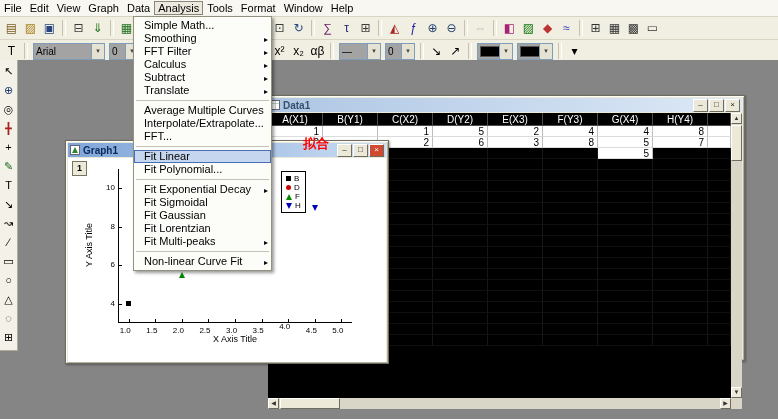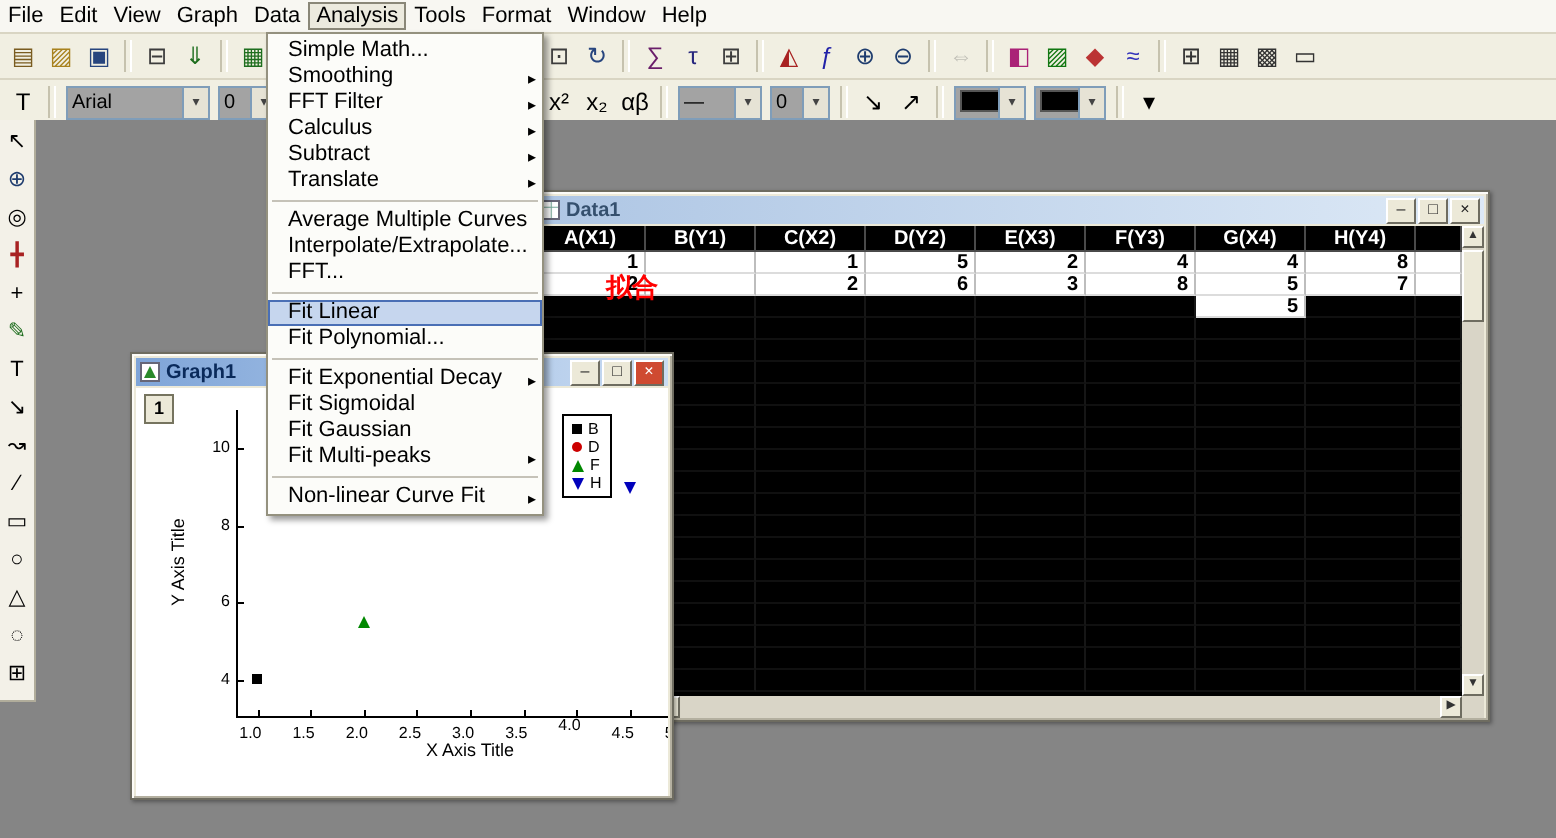--- a/index.html
+++ b/index.html
@@ -50,21 +50,21 @@
     linear-gradient(to right,transparent 4px,#7a9 5px,transparent 5px);}
   .graphicon::after{content:"";position:absolute;left:1px;bottom:1px;width:0;height:0;
     border-left:3px solid transparent;border-right:3px solid transparent;border-bottom:6px solid #2a8a2a;}
   .wbtns{display:flex;gap:1px;}
   .wbtn{width:13px;height:11px;background:#ece9d8;border:1px solid;border-color:#fff #6e6c60 #6e6c60 #fff;
     font-size:8px;line-height:9px;text-align:center;color:#222;cursor:default;}
   .wbtn.closebtn{background:#cf4a31;color:#fff;}
 
   
   #win-data1{left:265px;top:35px;width:480px;height:266px;z-index:5;}
-  #win-data1 .wclient{position:relative;height:246px;background:#4d7c0f;font-weight:bold;}
+  #win-data1 .wclient{position:relative;height:296px;background:#4d7c0f;}
   .wsgrid{position:absolute;left:0;top:0;right:11px;bottom:11px;background:#000;overflow:hidden;}
   .wsheader{display:flex;}
   .hcell{flex:0 0 55px;width:55px;height:13px;background:#000;color:#fff;font-size:10px;
     text-align:center;line-height:13px;border-right:1px solid #4a4a4a;border-bottom:1px solid #4a4a4a;
     box-sizing:border-box;cursor:default;}
   .hcell.hfill{flex:1;}
   .wrow{display:flex;height:11px;}
   .wcell{flex:0 0 55px;width:55px;font-size:10px;line-height:11px;text-align:right;
     padding-right:3px;box-sizing:border-box;cursor:default;}
   .wcell.wfill{flex:1;}
@@ -79,21 +79,21 @@
     border-color:#fff #6e6c60 #6e6c60 #fff;font-size:6px;line-height:9px;text-align:center;
     color:#333;box-sizing:border-box;}
   .sb-up{top:0;left:0;} .sb-dn{bottom:0;left:0;}
   .sb-lf{left:0;top:0;} .sb-rt{right:0;top:0;}
   .vthumb{position:absolute;left:0;top:12px;width:11px;height:36px;background:#ece9d8;
     border:1px solid;border-color:#fff #6e6c60 #6e6c60 #fff;box-sizing:border-box;}
   .hthumb{position:absolute;top:0;left:12px;width:60px;height:11px;background:#ece9d8;
     border:1px solid;border-color:#fff #6e6c60 #6e6c60 #fff;box-sizing:border-box;}
 
   
-  #win-graph1{left:65px;top:80px;width:272px;height:224px;z-index:10;margin-top:36px;}
+  #win-graph1{left:65px;top:80px;width:324px;height:224px;z-index:10;}
   #win-graph1 .gclient{position:relative;height:204px;background:#fff;overflow:hidden;}
   .layerbtn{position:absolute;left:4px;top:3px;width:13px;height:13px;border:1px solid #76745f;
     background:#ece9d8;font-size:9px;font-weight:bold;text-align:center;line-height:13px;z-index:3;}
   #plot{position:absolute;left:0;top:0;right:0;bottom:0;}
   .plotbox{position:absolute;border-left:1px solid #000;border-bottom:1px solid #000;box-sizing:border-box;}
   .xtick{position:absolute;width:1px;height:4px;background:#000;}
   .ytick{position:absolute;width:4px;height:1px;background:#000;}
   .xlab{position:absolute;width:18px;text-align:left;font-size:8px;color:#000;}
   .ylab{position:absolute;width:14px;text-align:right;font-size:8px;color:#000;}
   .ytitle{position:absolute;left:-19px;top:82px;width:80px;text-align:center;
@@ -672,20 +672,21 @@
       <div class="mitem"><span class="mlab">Average Multiple Curves</span></div>
       <div class="mitem"><span class="mlab">Interpolate/Extrapolate...</span></div>
       <div class="mitem"><span class="mlab">FFT...</span></div>
       <div class="msep"></div>
       <div class="mitem hl"><span class="mlab">Fit Linear</span></div>
       <div class="mitem"><span class="mlab">Fit Polynomial...</span></div>
       <div class="msep"></div>
       <div class="mitem"><span class="mlab">Fit Exponential Decay</span><span class="marr">▸</span></div>
       <div class="mitem"><span class="mlab">Fit Sigmoidal</span></div>
       <div class="mitem"><span class="mlab">Fit Gaussian</span></div>
+      <div class="mitem"><span class="mlab">Fit Lorentzian</span></div>
       <div class="mitem"><span class="mlab">Fit Multi-peaks</span><span class="marr">▸</span></div>
       <div class="msep"></div>
       <div class="mitem"><span class="mlab">Non-linear Curve Fit</span><span class="marr">▸</span></div>
     </div>
 
   <div id="annotation">拟合</div>
 
 </div>
 
 </body></html>

